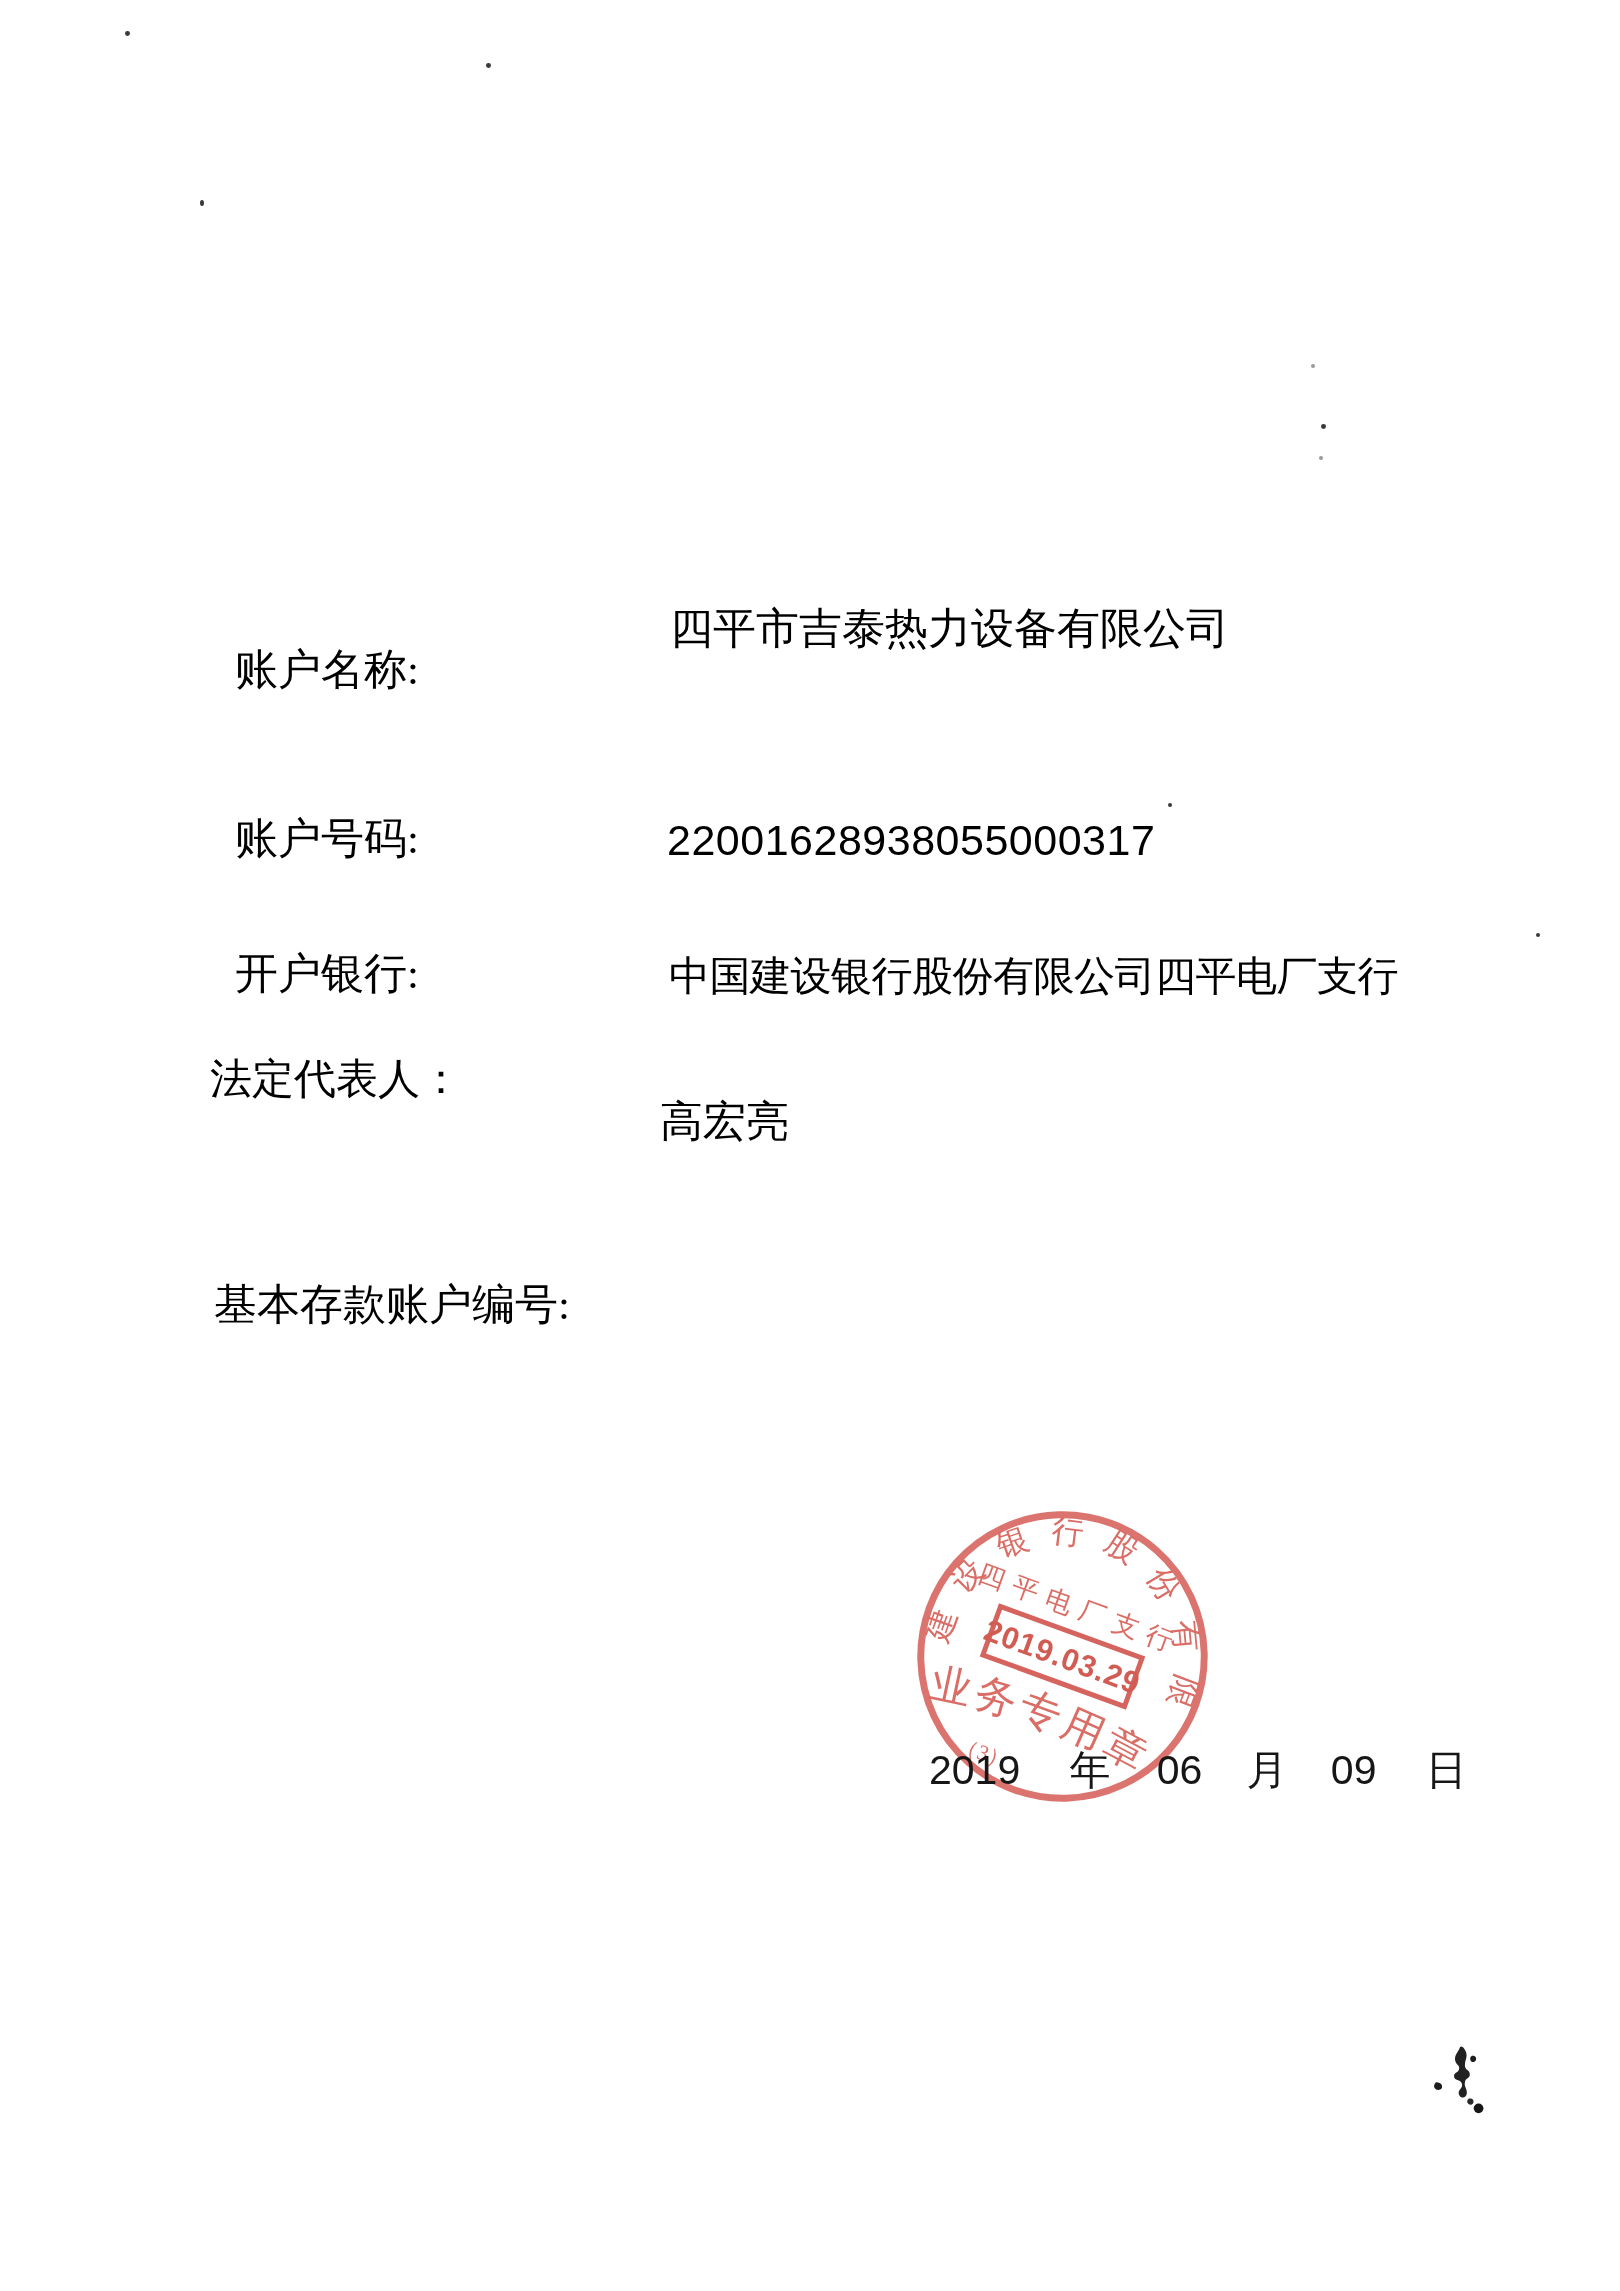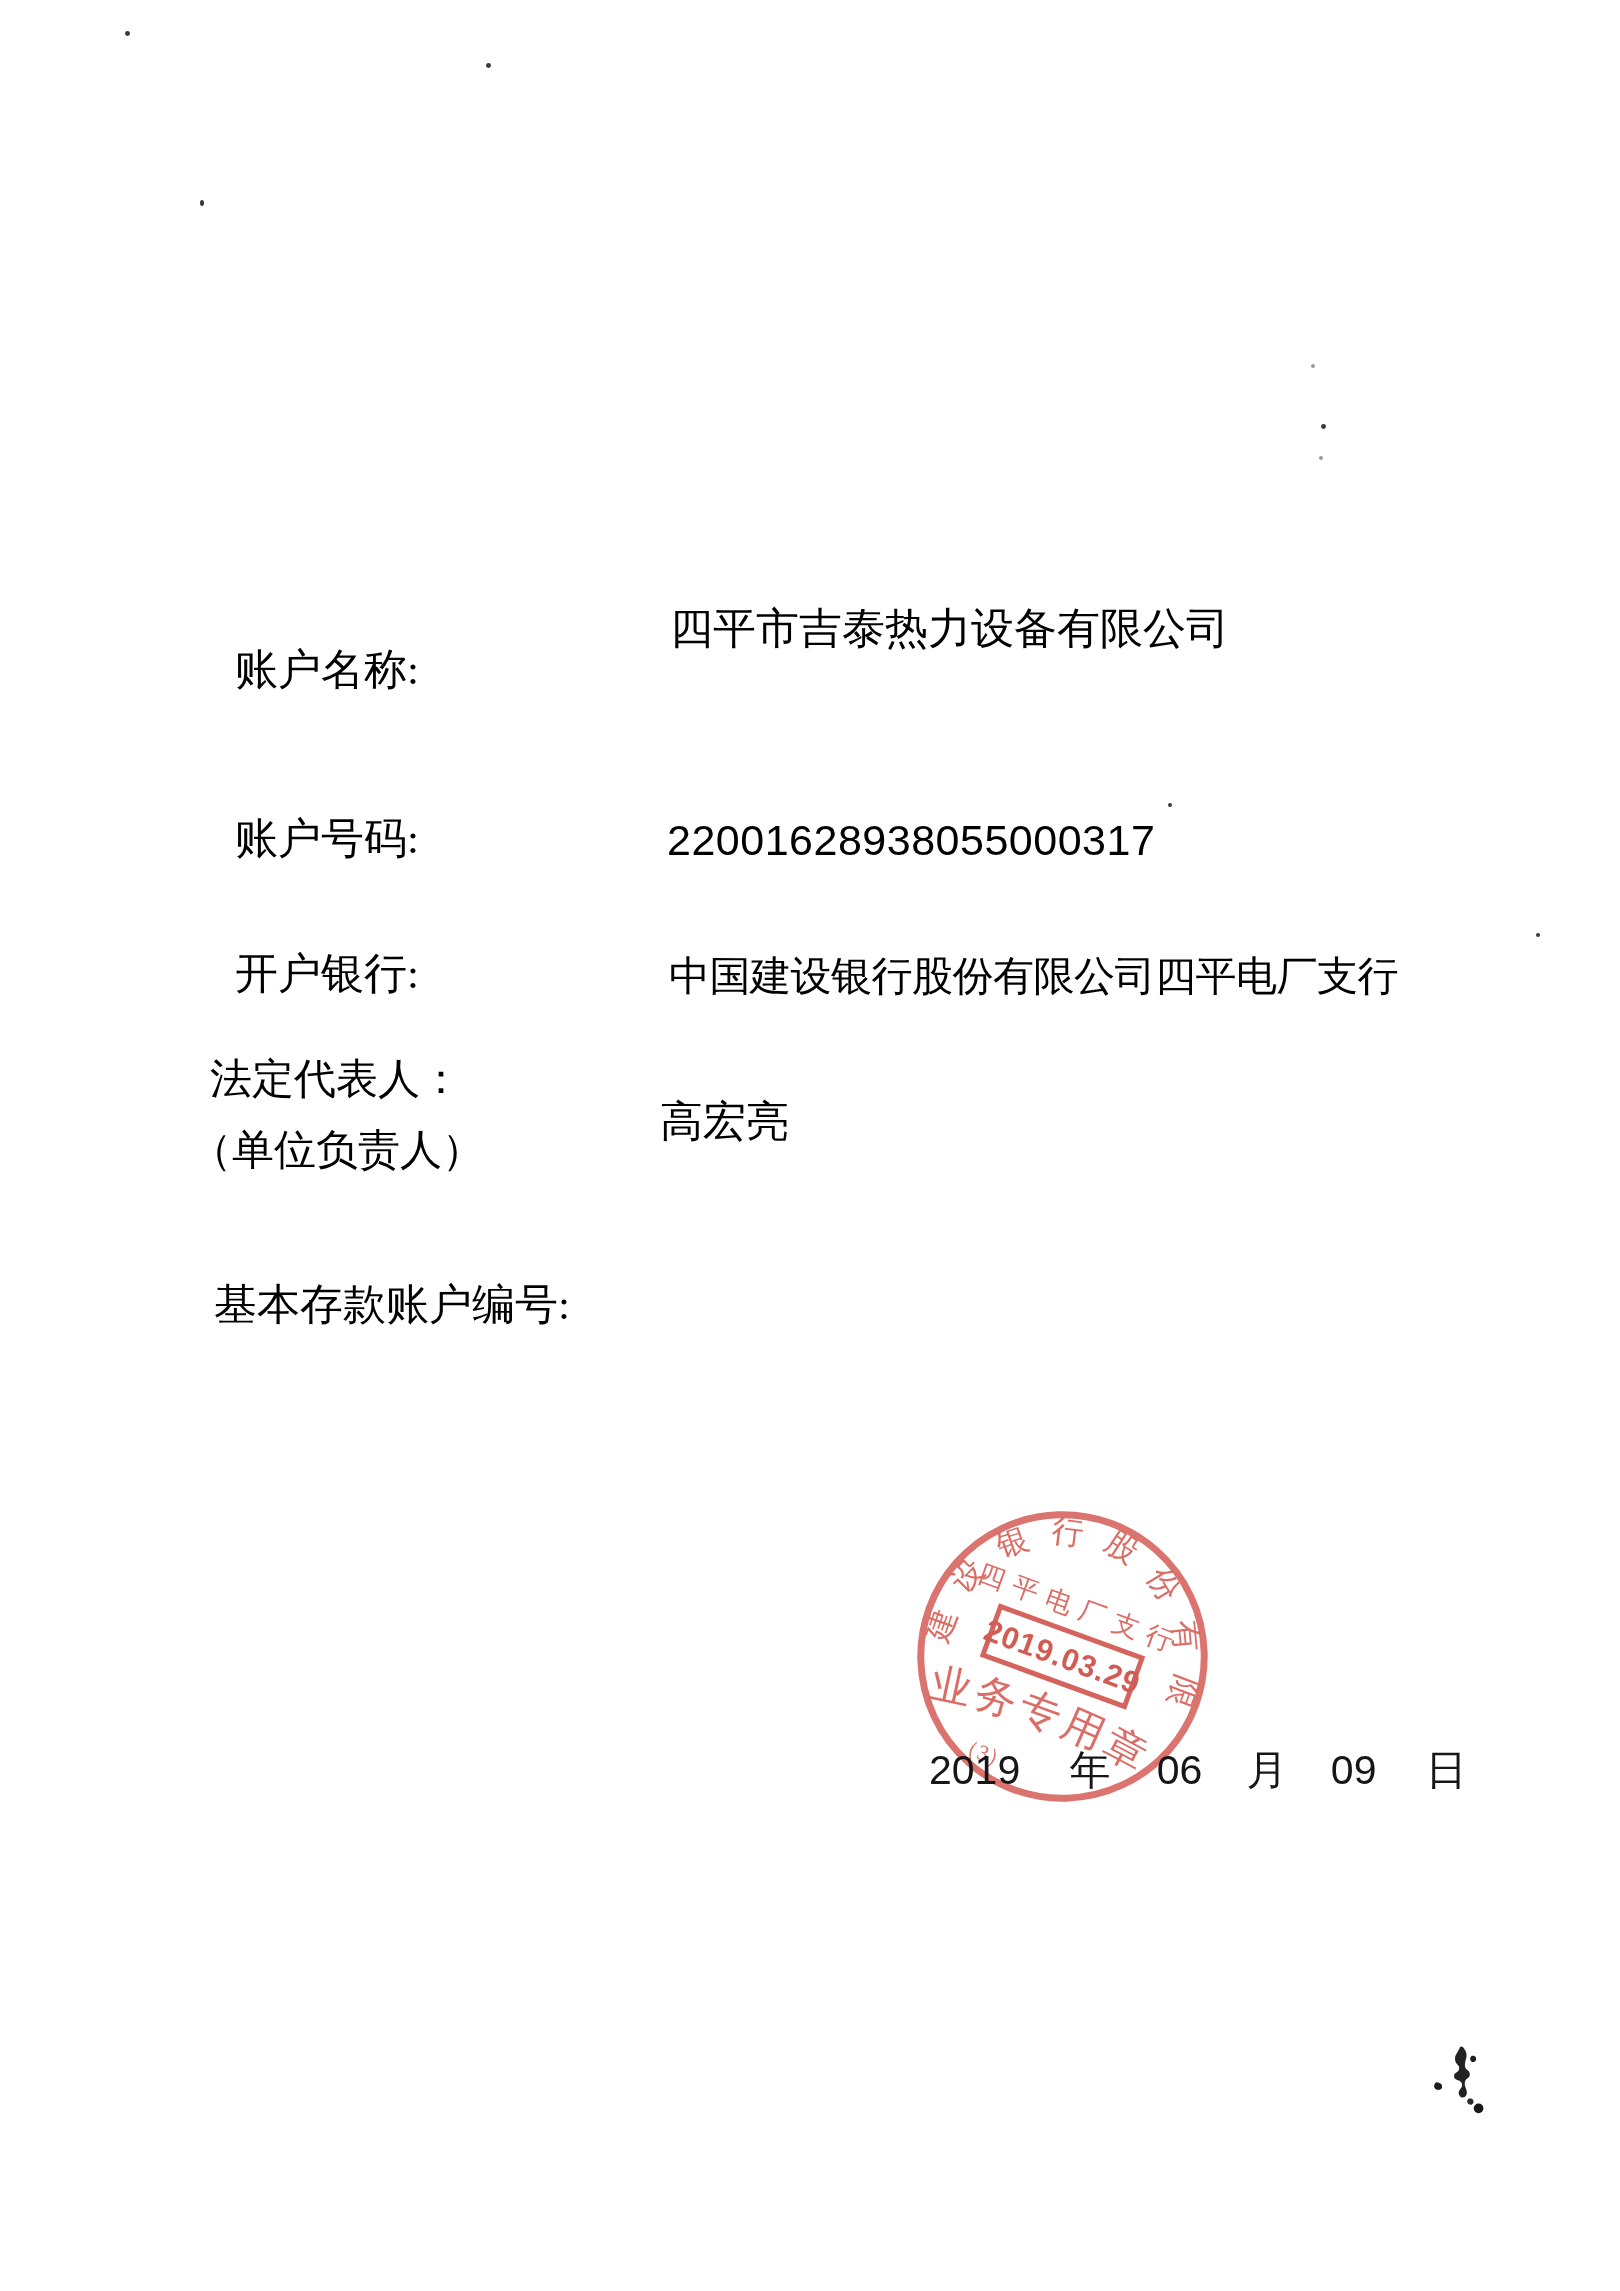--- a/index.html
+++ b/index.html
@@ -58,21 +58,20 @@
   <div class="lbl r1l">账户名称:</div>
   <div class="val r1v">四平市吉泰热力设备有限公司</div>
 
   <div class="lbl r2l">账户号码:</div>
   <div class="val r2v num">22001628938055000317</div>
 
   <div class="lbl r3l">开户银行:</div>
   <div class="val r3v">中国建设银行股份有限公司四平电厂支行</div>
 
   <div class="lbl r4l1">法定代表人：</div>
-  <div class="lbl r4l2">（单位负责人）</div>
   <div class="val r4v">高宏亮</div>
 
   <div class="lbl r5l">基本存款账户编号:</div>
 
   <svg class="stamp" viewBox="0 0 340 340" xmlns="http://www.w3.org/2000/svg">
     <g transform="rotate(20 170 170)" fill="#cf4a42">
       <circle cx="170" cy="170" r="143" fill="none" stroke="#cf4a42" stroke-width="7" opacity="0.9"></circle>
       <defs>
         <path id="ringArc" d="M 62,210 A 115 115 0 1 1 278,210" fill="none"></path>
         <path id="bottomArc" d="M 68,252 Q 170 236 272 252" fill="none"></path>

